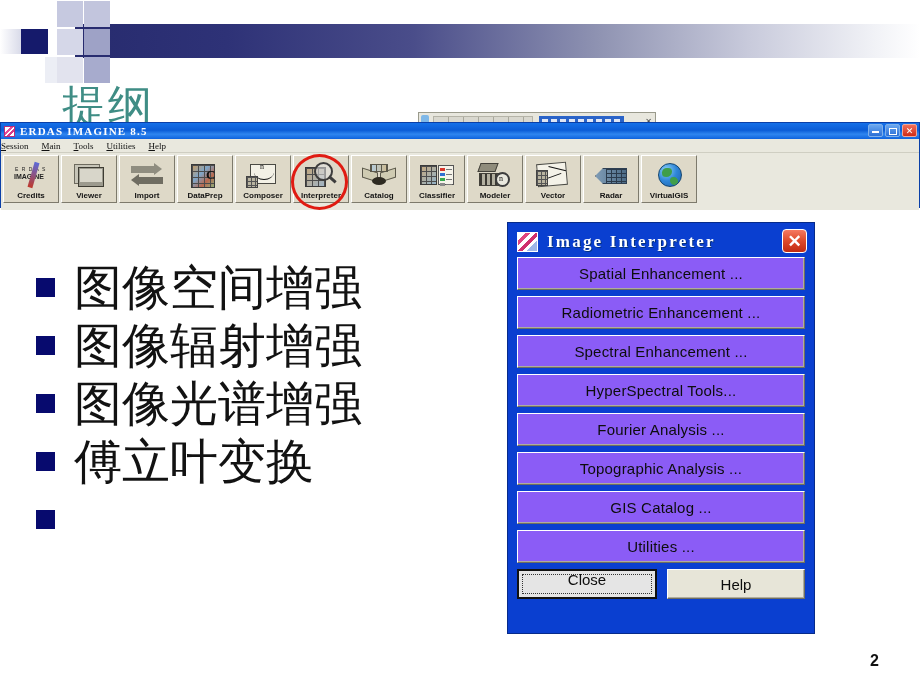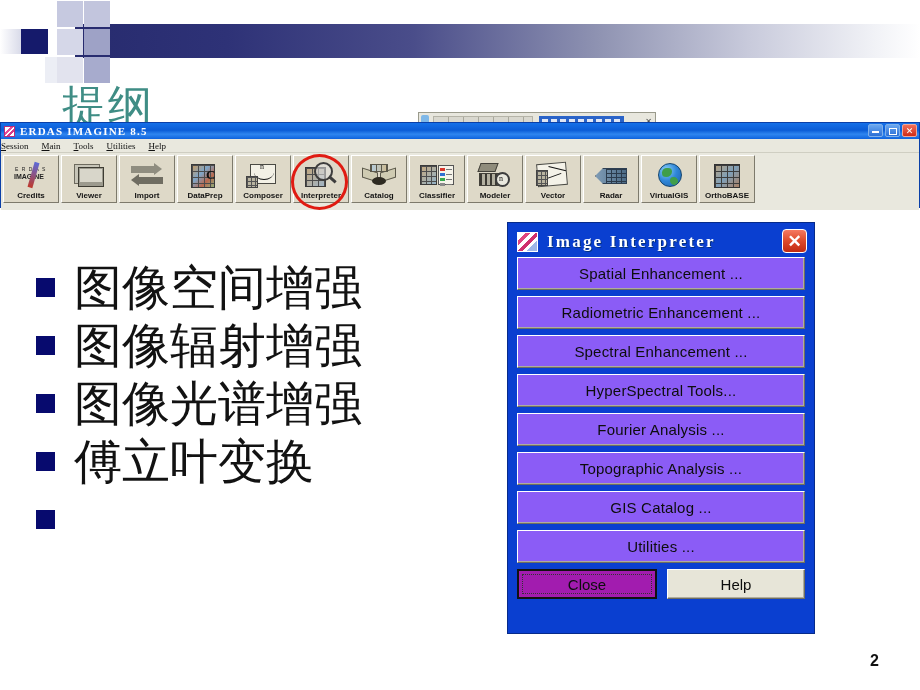--- a/index.html
+++ b/index.html
@@ -254,23 +254,23 @@
     background:#8b5cf6;
     border:1px solid #ffffff;border-right-color:#6f6d60;border-bottom-color:#6f6d60;
     box-shadow:inset -1px -1px 0 #aeac9f;
     box-sizing:border-box;
     display:flex;align-items:center;justify-content:center;
     font-size:15px;color:#0d0d0d;font-family:"Liberation Sans", sans-serif;
     letter-spacing:0.2px;white-space:nowrap;
   }
   #dialog-footer{display:flex;gap:10px;margin-top:2px;}
   #close-button{
-    flex:1;height:30px;background:#a21caf;
+    flex:1;height:30px;background:#e5e5e5;
     border:2px solid #111111;box-sizing:border-box;
-    display:flex;align-items:center;justify-content:center;position:relative;
+    display:flex;align-items:flex-start;justify-content:center;position:relative;
     font-size:15px;color:#0d0d0d;font-family:"Liberation Sans", sans-serif;
   }
   #close-button .focus-ring{
     position:absolute;left:3px;top:3px;right:3px;bottom:3px;
     border:1px dotted #333;
   }
   #close-button .btn-caption{position:relative;z-index:2;}
   #help-button{
     flex:1;height:30px;background:#e7e5d8;
     border:1px solid #ffffff;border-right-color:#6f6d60;border-bottom-color:#6f6d60;
@@ -481,26 +481,20 @@
     <div class="tool-btn">
       <span class="tool-icon ic-virtualgis">
         <span class="vg-globe">
             <span class="vg-land1"></span>
             <span class="vg-land2"></span>
           </span>
       </span>
       <span class="tool-label">VirtualGIS</span>
     </div>
 
-    <div class="tool-btn">
-      <span class="tool-icon ic-orthobase">
-        <span class="ob-grid"></span>
-      </span>
-      <span class="tool-label">OrthoBASE</span>
-    </div>
 
     <div id="interpreter-highlight-circle"></div>
   </div>
 </div>
 
 <div id="image-interpreter-dialog">
 
   <div id="dialog-titlebar">
     <span id="dialog-app-icon"></span>
     <span id="dialog-title-text">Image Interpreter</span>

